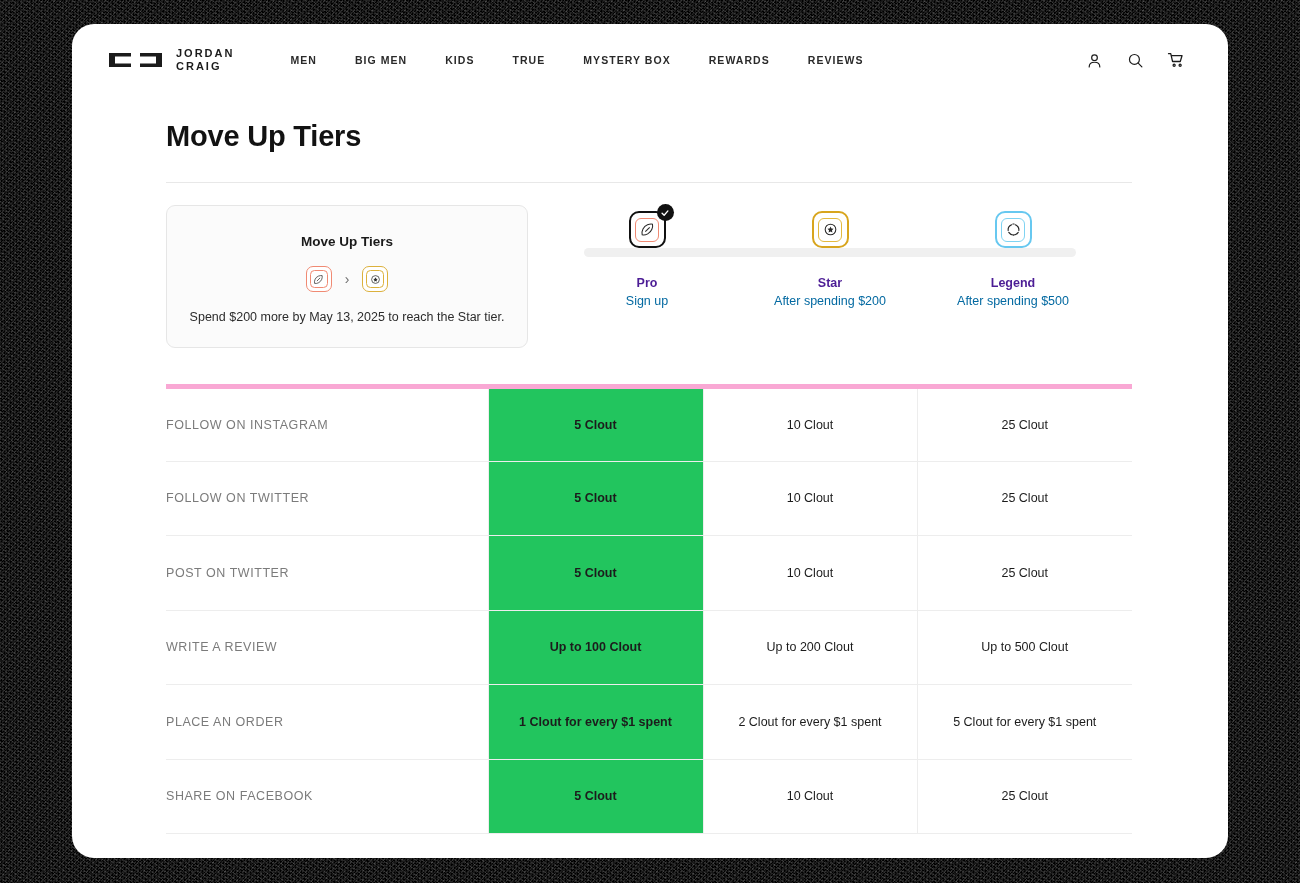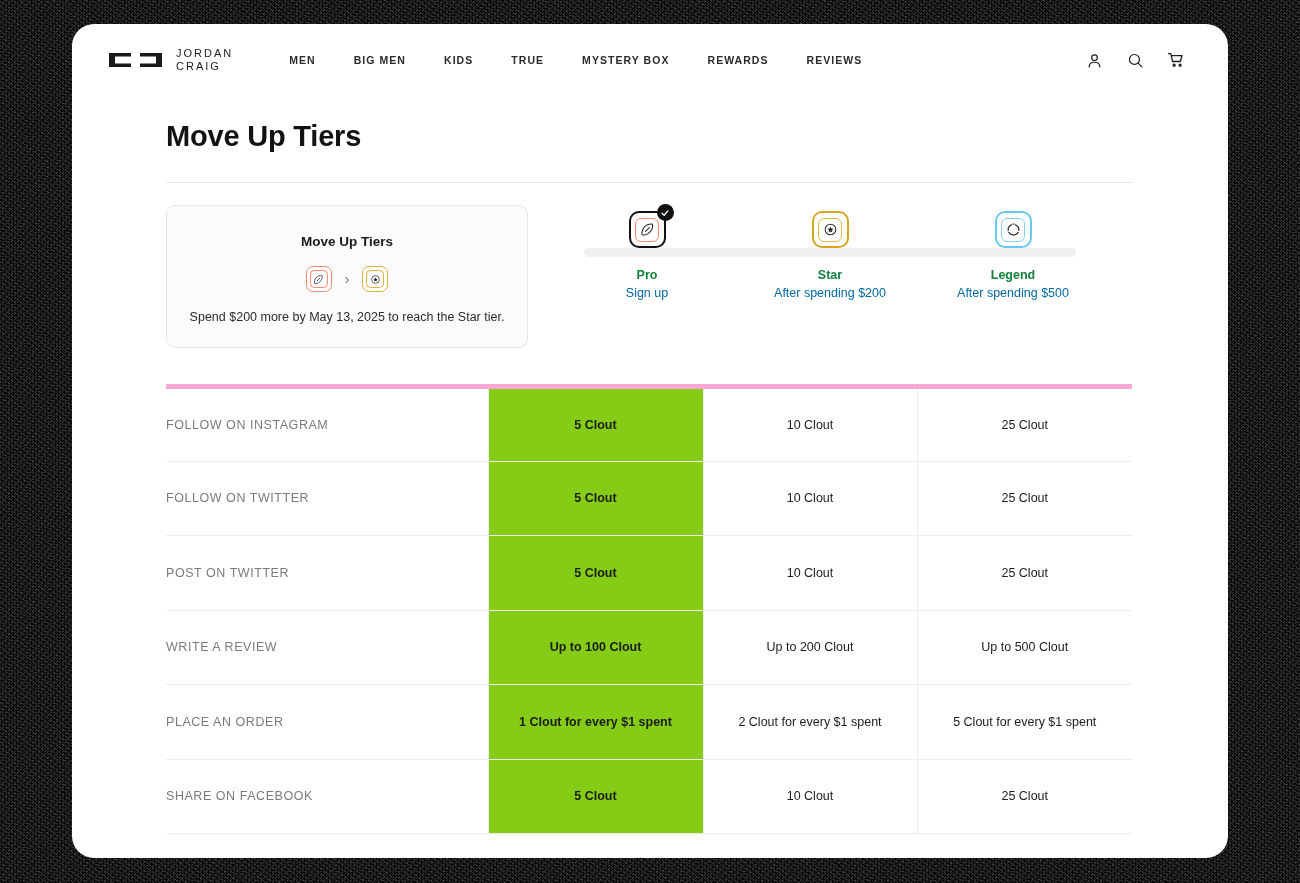--- a/index.html
+++ b/index.html
@@ -51,21 +51,21 @@
     align-items: center;
     padding: 0 42px 0 36px;
   }
 
   .brand { display: flex; align-items: center; gap: 13px; }
 
   .brand-mark { width: 55px; height: 20px; display: block; }
 
   .brand-words {
     font-size: 11px;
-    font-weight: normal;
+    font-weight: bold;
     line-height: 1.18;
     letter-spacing: 2.0px;
     color: #1b1b1b;
   }
 
   .main-nav {
     display: flex;
     align-items: center;
     gap: 38px;
     margin-left: 56px;
@@ -216,22 +216,22 @@
     right: -8px;
     width: 17px; height: 17px;
     border-radius: 50%;
     background: #111111;
     display: flex; align-items: center; justify-content: center;
   }
 
   .tier-name {
     font-size: 12.5px;
     font-weight: bold;
-    color: #15803d;
-    margin-top: 20px;
+    color: #4c1d95;
+    margin-top: 28px;
   }
   .tier-req {
     font-size: 12.5px;
     color: #0369a1;
     margin-top: 4px;
     white-space: nowrap;
   }
 
   
   .perks-table {
@@ -254,21 +254,21 @@
     letter-spacing: 0.55px;
     color: #7b7b7b;
     padding-left: 0;
   }
   .cell-val {
     text-align: center;
     font-size: 12.5px;
     color: #1c1c1c;
   }
   .cell-pro {
-    background: #84cc16;
+    background: #22c55e;
     font-weight: bold;
     border-left: 1px solid #ededed;
     border-right: 1px solid #ededed;
   }
   .cell-star { border-right: 1px solid #ededed; }
 </style>
 </head>
 <body>
 
 <div id="bezel"></div>

